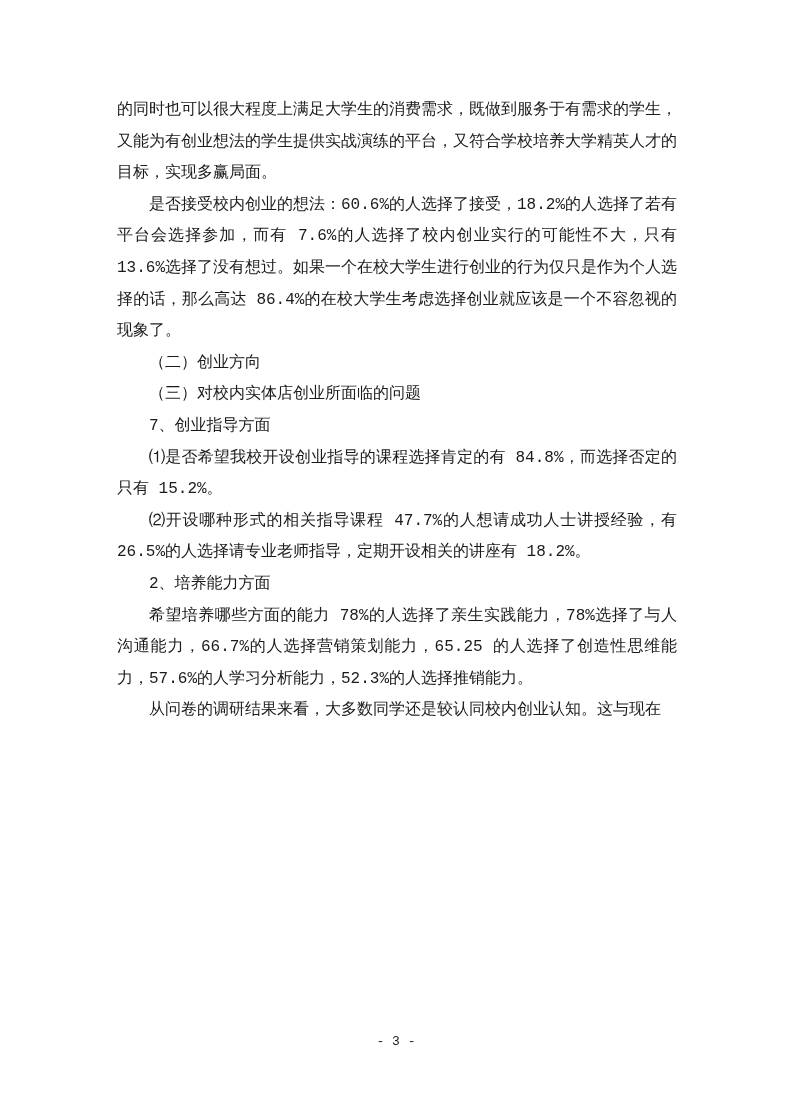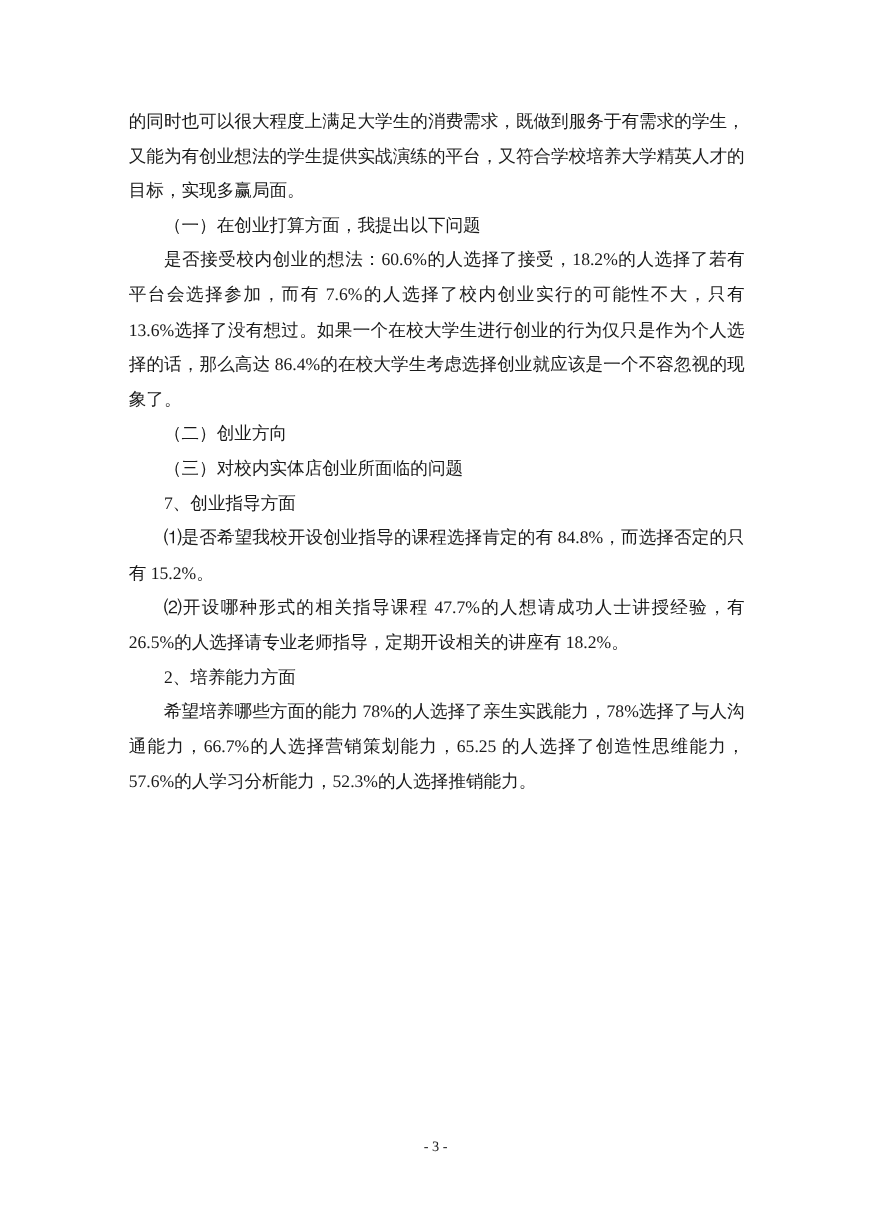--- a/index.html
+++ b/index.html
@@ -6,21 +6,21 @@
     margin: 0;
     padding: 0;
     background: #ffffff;
   }
   .page {
     position: relative;
     width: 792px;
     height: 1120px;
     background: #ffffff;
     overflow: hidden;
-    font-family: Liberation Serif, serif;
+    font-family: Liberation Mono, monospace;
     color: #1a1a1a;
   }
   .doc-body {
     position: absolute;
     left: 117px;
     top: 95px;
     width: 560px;
     font-size: 16px;
     line-height: 31.6px;
     text-align: justify;
@@ -42,24 +42,24 @@
     font-size: 13px;
     color: #1a1a1a;
   }
 </style>
 </head>
 <body>
 
 <div class="page">
   <div class="doc-body" id="doc-body">
       <p>的同时也可以很大程度上满足大学生的消费需求，既做到服务于有需求的学生，又能为有创业想法的学生提供实战演练的平台，又符合学校培养大学精英人才的目标，实现多赢局面。</p>
-      <p class="indent">（一）在创业打算方面，我提出以下问题</p>
       <p class="indent">是否接受校内创业的想法：60.6%的人选择了接受，18.2%的人选择了若有平台会选择参加，而有 7.6%的人选择了校内创业实行的可能性不大，只有 13.6%选择了没有想过。如果一个在校大学生进行创业的行为仅只是作为个人选择的话，那么高达 86.4%的在校大学生考虑选择创业就应该是一个不容忽视的现象了。</p>
       <p class="indent">（二）创业方向</p>
       <p class="indent">（三）对校内实体店创业所面临的问题</p>
       <p class="indent">7、创业指导方面</p>
       <p class="indent">⑴是否希望我校开设创业指导的课程选择肯定的有 84.8%，而选择否定的只有 15.2%。</p>
       <p class="indent">⑵开设哪种形式的相关指导课程 47.7%的人想请成功人士讲授经验，有 26.5%的人选择请专业老师指导，定期开设相关的讲座有 18.2%。</p>
       <p class="indent">2、培养能力方面</p>
       <p class="indent">希望培养哪些方面的能力 78%的人选择了亲生实践能力，78%选择了与人沟通能力，66.7%的人选择营销策划能力，65.25 的人选择了创造性思维能力，57.6%的人学习分析能力，52.3%的人选择推销能力。</p>
+      <p class="indent">从问卷的调研结果来看，大多数同学还是较认同校内创业认知。这与现在</p>
     </div>
   <div class="page-footer">- 3 -</div>
 </div>
 
 </body></html>

